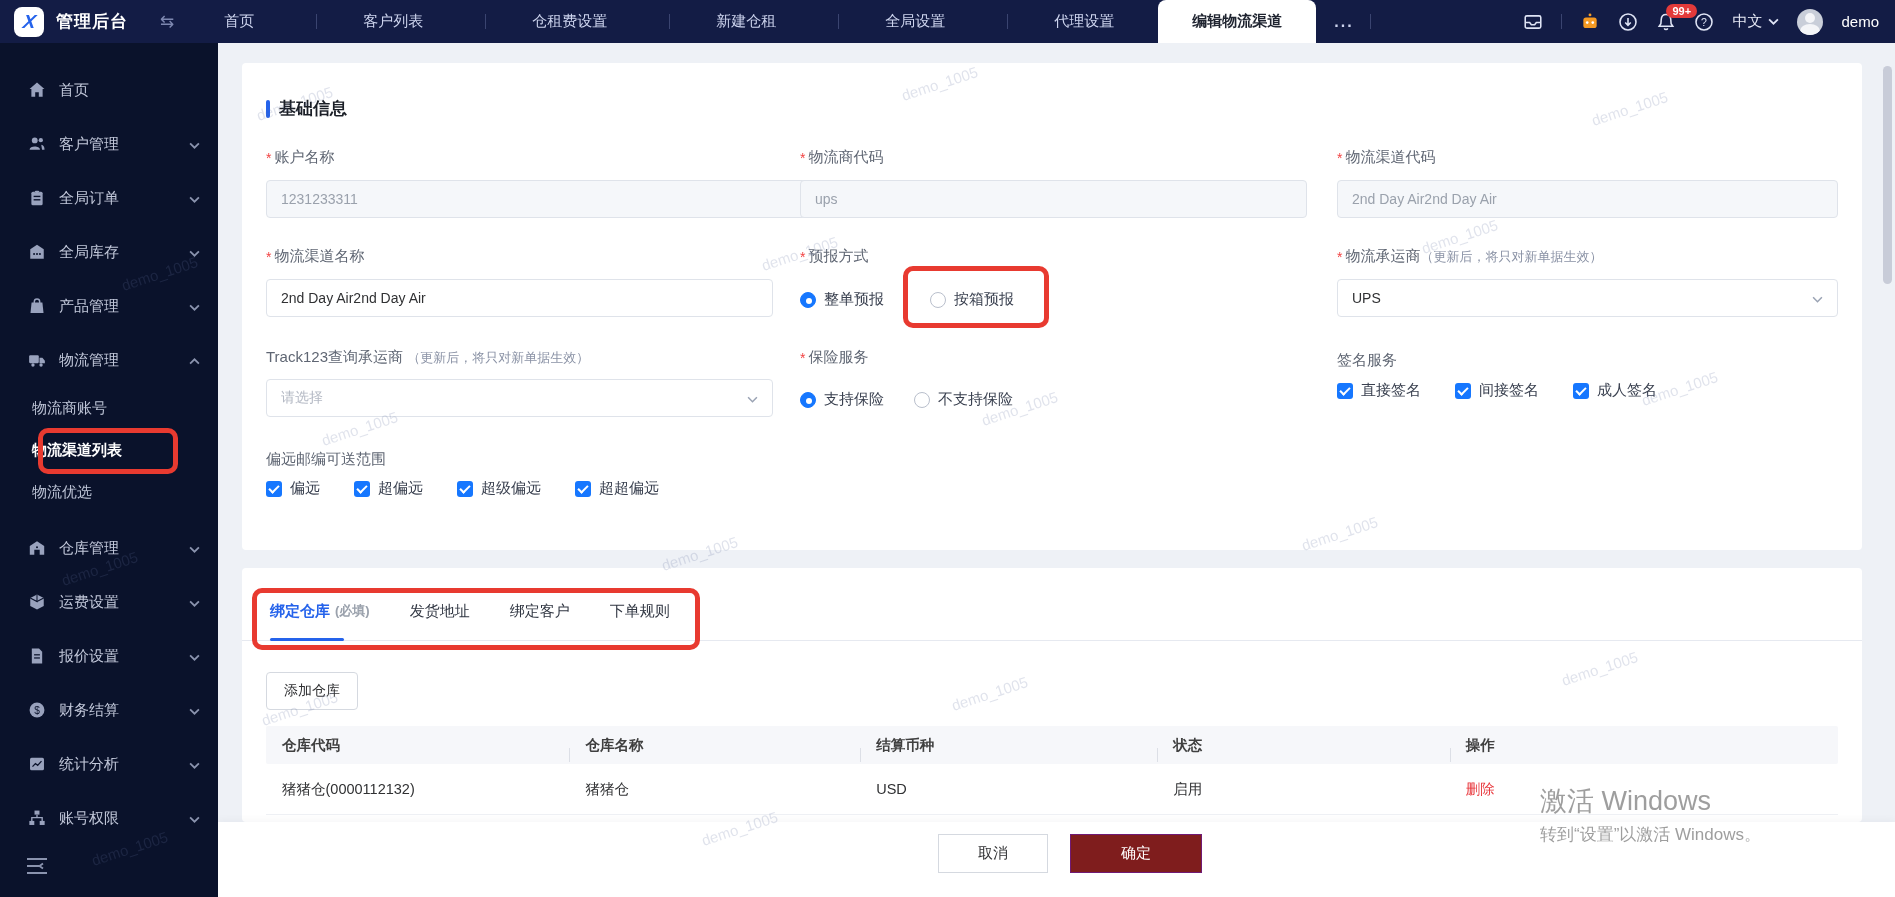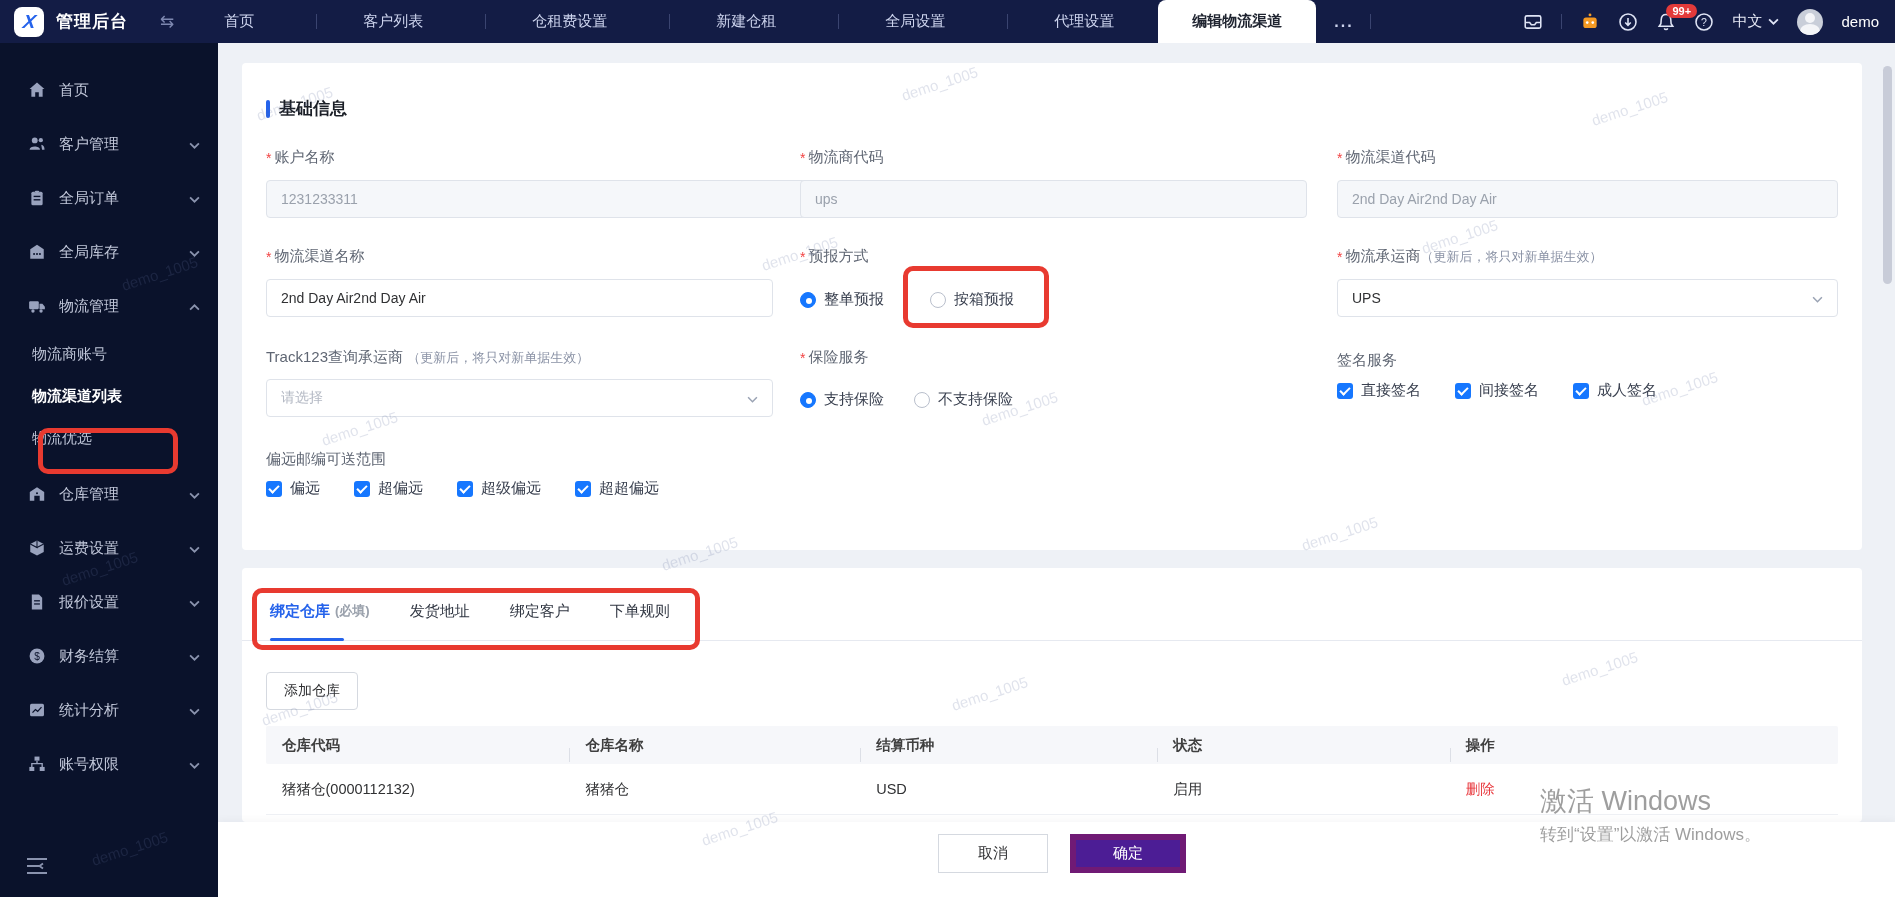--- a/index.html
+++ b/index.html
@@ -89,21 +89,21 @@
   .t-cell { padding-left:16px; font-size:14.5px; position:relative; }
   .t-head .t-cell { color:#404040; font-weight:bold; }
   .t-row .t-cell { color:#303133; }
   .t-cell.c1{width:19.3%;} .t-cell.c2{width:18.5%;} .t-cell.c3{width:18.9%;} .t-cell.c4{width:18.6%;} .t-cell.c5{width:24.7%;}
   .t-head .t-cell + .t-cell::before { content:""; position:absolute; left:0; top:12px; width:1px; height:14px; background:#dcdfe6; }
   .link-danger { color:#e8383d; cursor:pointer; }
 
   
   .btn { position:absolute; height:39px; border-radius:0; font-size:15px; display:flex; align-items:center; justify-content:center; cursor:pointer; }
   .btn-cancel { left:938px; top:834px; width:110px; background:#fff; border:1px solid #d5d9e0; color:#303133; }
-  .btn-primary { left:1070px; top:834px; width:116px; background:#4c1d95; color:#fff; border:6px solid #701a75; }
+  .btn-primary { left:1070px; top:834px; width:132px; background:#7f1d1d; color:#fff; border:1px solid #701a75; }
 
   
   .anno { position:absolute; border:5px solid #e83a30; border-radius:10px; pointer-events:none; z-index:40; }
   .anno1 { left:38px; top:428px; width:140px; height:46px; }
   .anno2 { left:903px; top:266px; width:146px; height:62px; }
   .anno3 { left:252px; top:588px; width:448px; height:62px; }
 
   
   .wm { position:absolute; font-size:15px; color:rgba(100,115,160,0.20); transform:rotate(-18deg); pointer-events:none; z-index:25; white-space:nowrap; }
   .win-wm1 { position:absolute; left:1540px; top:783px; font-size:27px; color:rgba(120,120,120,0.72); pointer-events:none; z-index:26; }
@@ -227,20 +227,32 @@
     <div class="menu-item">
       <span class="mi-icon">
           <svg class="icon" viewBox="0 0 16 16" fill="currentColor">
             <path d="M2 14V5.5L8 1.6l6 3.9V14Z"></path>
             <circle cx="5.4" cy="9.8" r=".9" fill="#0a122b"></circle>
             <circle cx="8" cy="9.8" r=".9" fill="#0a122b"></circle>
             <circle cx="10.6" cy="9.8" r=".9" fill="#0a122b"></circle>
           </svg>
         </span>
       <span class="mi-label">全局库存</span>
+      <span class="mi-chevron"><svg class="chev" viewBox="0 0 10 6" fill="none" stroke="currentColor" stroke-width="1.6">
+            <path d="M1 1l4 4 4-4"></path>
+          </svg></span>
+    </div>
+    <div class="menu-item">
+      <span class="mi-icon">
+          <svg class="icon" viewBox="0 0 16 16">
+            <path d="M3.2 4.8h9.6l1 9.4H2.2Z" fill="currentColor"></path>
+            <path d="M5.6 7V4.2a2.4 2.4 0 0 1 4.8 0V7" fill="none" stroke="currentColor" stroke-width="1.3"></path>
+          </svg>
+        </span>
+      <span class="mi-label">产品管理</span>
       <span class="mi-chevron"><svg class="chev" viewBox="0 0 10 6" fill="none" stroke="currentColor" stroke-width="1.6">
             <path d="M1 1l4 4 4-4"></path>
           </svg></span>
     </div>
     <div class="menu-item">
       <span class="mi-icon">
           <svg class="icon" viewBox="0 0 16 16" fill="currentColor">
             <rect x="1" y="3.8" width="8.6" height="7" rx="1"></rect>
             <path d="M10.2 6h2.6L15 8.6v2.2h-4.8Z"></path>
             <circle cx="4.4" cy="12.4" r="1.5"></circle>

